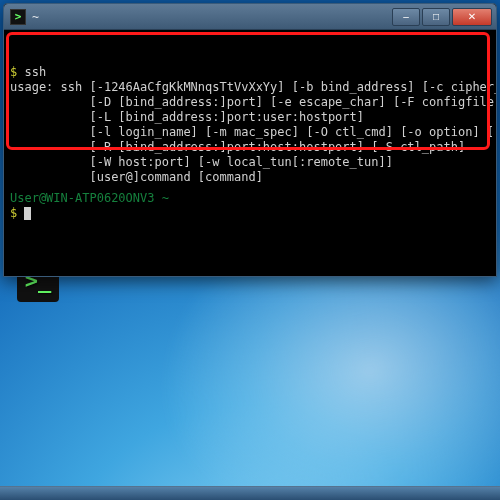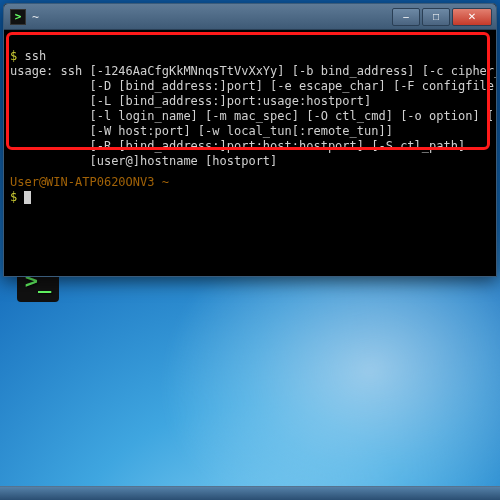--- a/index.html
+++ b/index.html
@@ -38,26 +38,26 @@
   }
   .titlebar .tico { width: 16px; height: 16px; background:#111; display:flex;
     align-items:center; justify-content:center; font:bold 11px monospace; color:#6f6;
     border:1px solid #333; margin-right:6px; }
   .titlebar .title { flex:1; color:#fff; font-size:12px; opacity:.85; }
   .win-btns { display:flex; gap:2px; }
   .win-btn { width:28px; height:18px; border:1px solid #2a3f55; border-radius:2px;
     display:flex; align-items:center; justify-content:center; font-size:10px; color:#fff;
     background:linear-gradient(#6d89a5,#4a6480); cursor:pointer; }
   .win-btn.close { width:40px; background:linear-gradient(#e38070,#c43a2a); }
-  .term-body { flex:1; background:#000; padding:4px 6px; font:12px/1.25 "Consolas","Lucida Console",monospace;
+  .term-body { flex:1; background:#000; padding:20px 6px; font:12px/1.25 "Consolas","Lucida Console",monospace;
     color:#d0d0d0; position:relative; overflow:hidden; }
   .highlight-box { position:absolute; top:2px; left:2px; right:6px; height:118px;
     border:3px solid #ff1a1a; border-radius:6px; pointer-events:none; }
   .p-yellow { color:#cccc33; }
-  .p-green { color:#a16207; }
+  .p-green { color:#15803d; }
   .cursor { display:inline-block; width:7px; height:13px; background:#d0d0d0; vertical-align:text-bottom; }
   pre { font:inherit; white-space:pre; }
   
   .taskbar { position:absolute; left:0; right:0; bottom:0; height:14px;
     background:linear-gradient(#5581a8,#2a4e72); border-top:1px solid rgba(255,255,255,0.2); }
 </style>
 </head>
 <body>
 
 <div class="swoosh"></div>
@@ -89,25 +89,25 @@
     </div>
   </div>
   <div class="term-body">
     <div class="highlight-box"></div>
     <div class="p-green" style="visibility:hidden;">User@WIN-ATP0620ONV3 ~</div>
     <div>
       <span class="p-yellow">$ </span><span>ssh</span>
     </div>
 <pre>usage: ssh [-1246AaCfgKkMNnqsTtVvXxYy] [-b bind_address] [-c cipher_spec]</pre>
 <pre>           [-D [bind_address:]port] [-e escape_char] [-F configfile]</pre>
-<pre>           [-L [bind_address:]port:usage:hostport]</pre>
+<pre>           [-L [bind_address:]port:user:hostport]</pre>
 <pre>           [-l login_name] [-m mac_spec] [-O ctl_cmd] [-o option] [-p port]</pre>
+<pre>           [-R [bind_address:]port:host:hostport] [-S ctl_path]</pre>
 <pre>           [-W host:port] [-w local_tun[:remote_tun]]</pre>
-<pre>           [-R [bind_address:]port:host:hostport] [-S ctl_path]</pre>
-<pre>           [user@]hostname [hostport]</pre>
+<pre>           [user@]command [command]</pre>
     <div style="height:6px;"></div>
     <div class="p-green">User@WIN-ATP0620ONV3 ~</div>
     <div>
       <span class="p-yellow">$</span>
       <span class="cursor"></span>
     </div>
   </div>
 </div>
 
 <div class="taskbar"></div>

